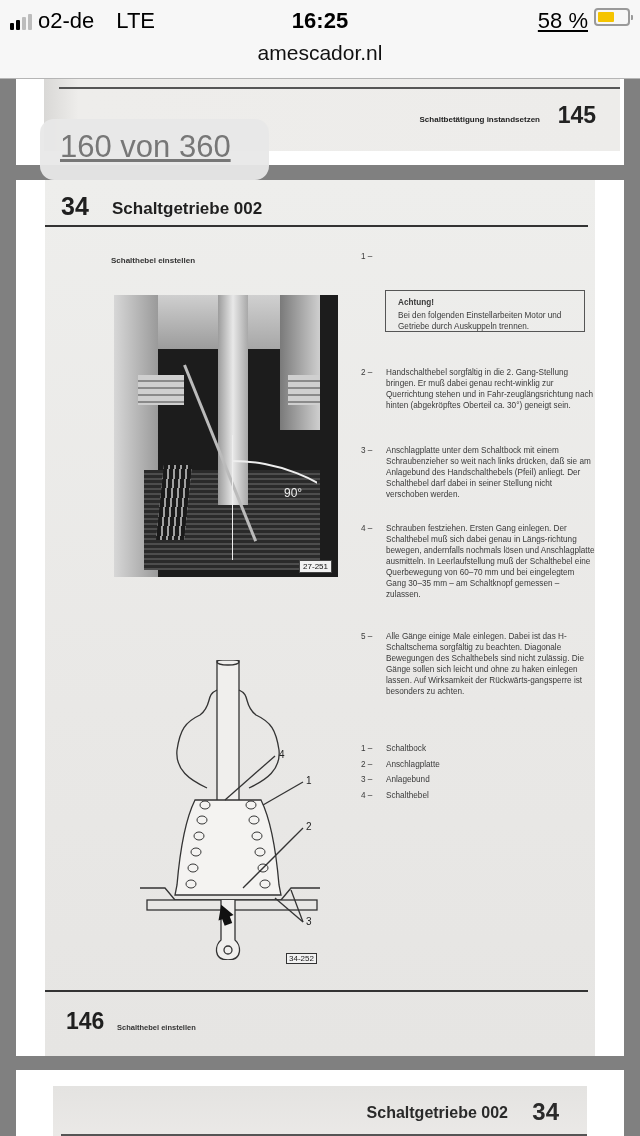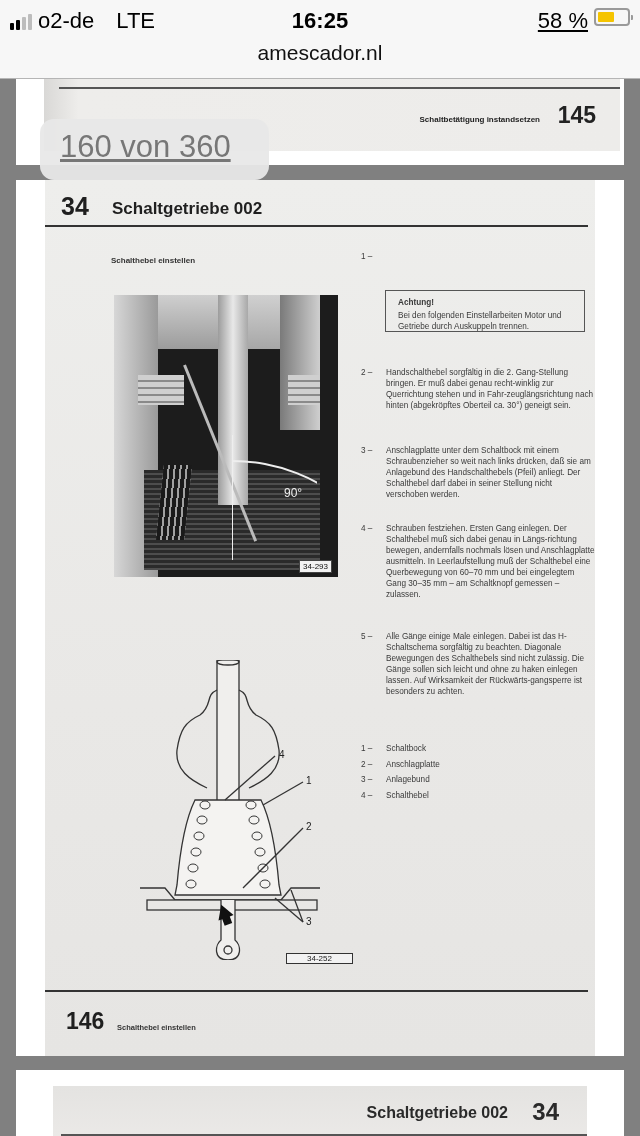--- a/index.html
+++ b/index.html
@@ -60,21 +60,21 @@
   .step .num { width: 25px; flex: none; }
   .step .txt { flex: 1; }
   .warn { position: absolute; left: 340px; top: 110px; width: 200px; height: 42px; border: 1.5px solid #555; padding: 6px 12px; font-size: 8.2px; line-height: 11px; color: #3a3a3a; }
   .warn .wt { font-weight: bold; margin-bottom: 2px; }
 
   .legend { position: absolute; left: 316px; top: 561px; font-size: 8.2px; line-height: 15.5px; color: #3a3a3a; }
   .legend .row { display: flex; }
   .legend .num { width: 25px; }
 
   .drawing { position: absolute; left: 90px; top: 480px; width: 200px; height: 300px; }
-  .draw-tag { position: absolute; left: 241px; top: 773px; font-size: 8px; border: 1px solid #333; padding: 0 20px; color: #222; background: #f2f2f2; }
+  .draw-tag { position: absolute; left: 241px; top: 773px; font-size: 8px; border: 1px solid #333; padding: 0 2px; color: #222; background: #f2f2f2; }
 
   .ftr-rule { position: absolute; left: 0; right: 7px; top: 810px; height: 2px; background: #333; }
   .ftr-num { position: absolute; left: 21px; top: 828px; font-size: 23px; font-weight: bold; color: #1f1f1f; }
   .ftr-title { position: absolute; left: 72px; top: 843px; font-size: 7.5px; font-weight: bold; color: #333; }
 
   #page3 { top: 1070px; height: 70px; }
   #page3 .scan { top: 16px; height: 60px; left: 37px; width: 534px; background: linear-gradient(180deg,#e4e3e1,#eceae8); }
   #page3 .h3-title { position: absolute; right: 79px; top: 18px; font-size: 16px; font-weight: bold; color: #2a2a2a; }
   #page3 .h3-num { position: absolute; right: 28px; top: 12px; font-size: 24px; font-weight: bold; color: #2a2a2a; }
   #page3 .h3-rule { position: absolute; left: 8px; right: 0; top: 48px; height: 2px; background: #555; }
@@ -134,21 +134,21 @@
         <div class="wall-r"></div>
         <div class="pad-l"></div>
         <div class="pad-r"></div>
         <div class="floor"></div>
         <div class="pedal"></div>
         <div class="console"></div>
         <div class="lever"></div>
         <div class="vline"></div>
         <div class="arc"></div>
         <div class="deg">90°</div>
-        <div class="tag">34-293</div>
+        <div class="tag">27-251</div>
       </div>
 
       <div class="steps">
         <div class="step" style="top:0">
           <span class="num">1 –</span>
         </div>
         <div class="step" style="top:116px">
           <span class="num">2 –</span>
           <span class="txt">Handschalthebel sorgfältig in die 2. Gang-Stellung bringen. Er muß dabei genau recht-winklig zur Querrichtung stehen und in Fahr-zeuglängsrichtung nach hinten (abgekröpftes Oberteil ca. 30°) geneigt sein.</span>
         </div>

